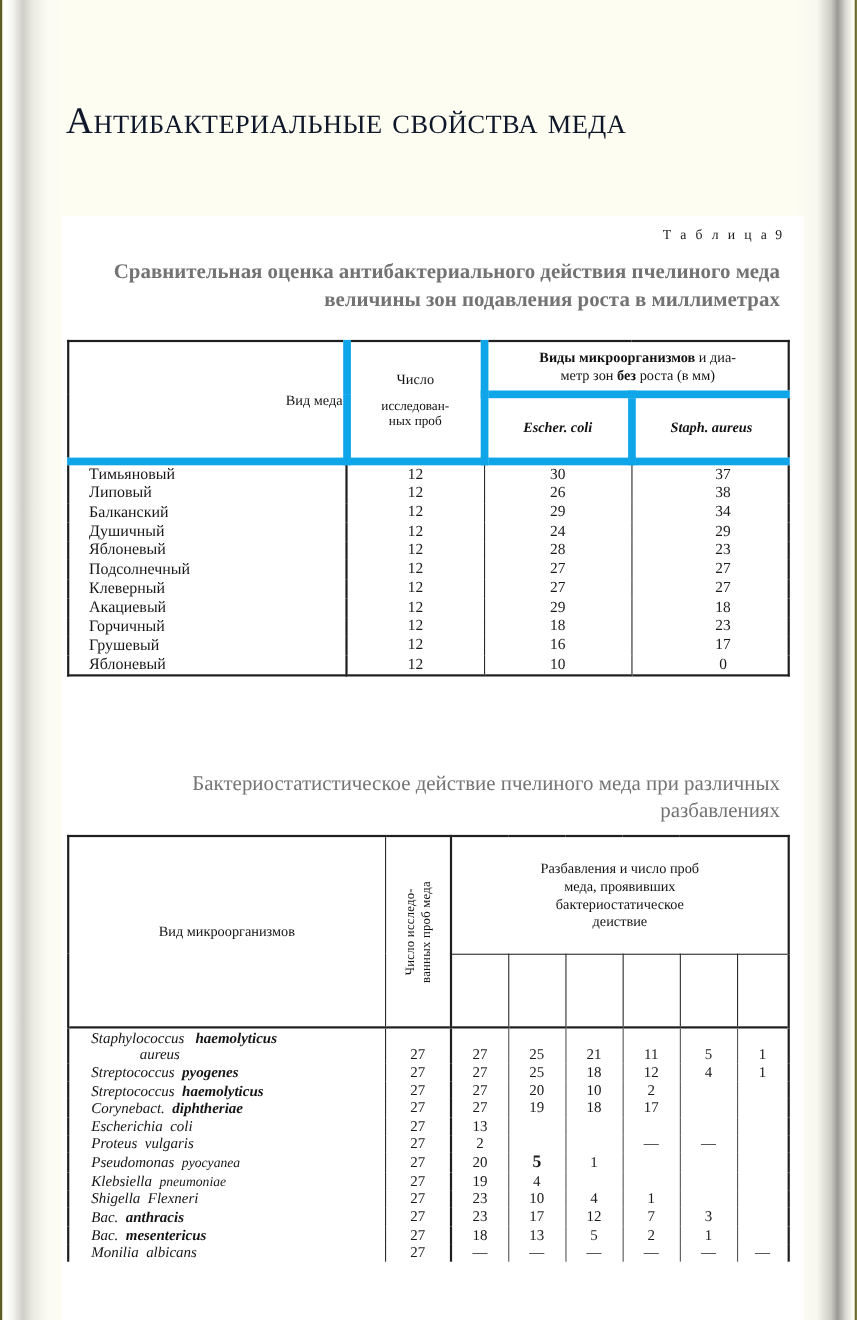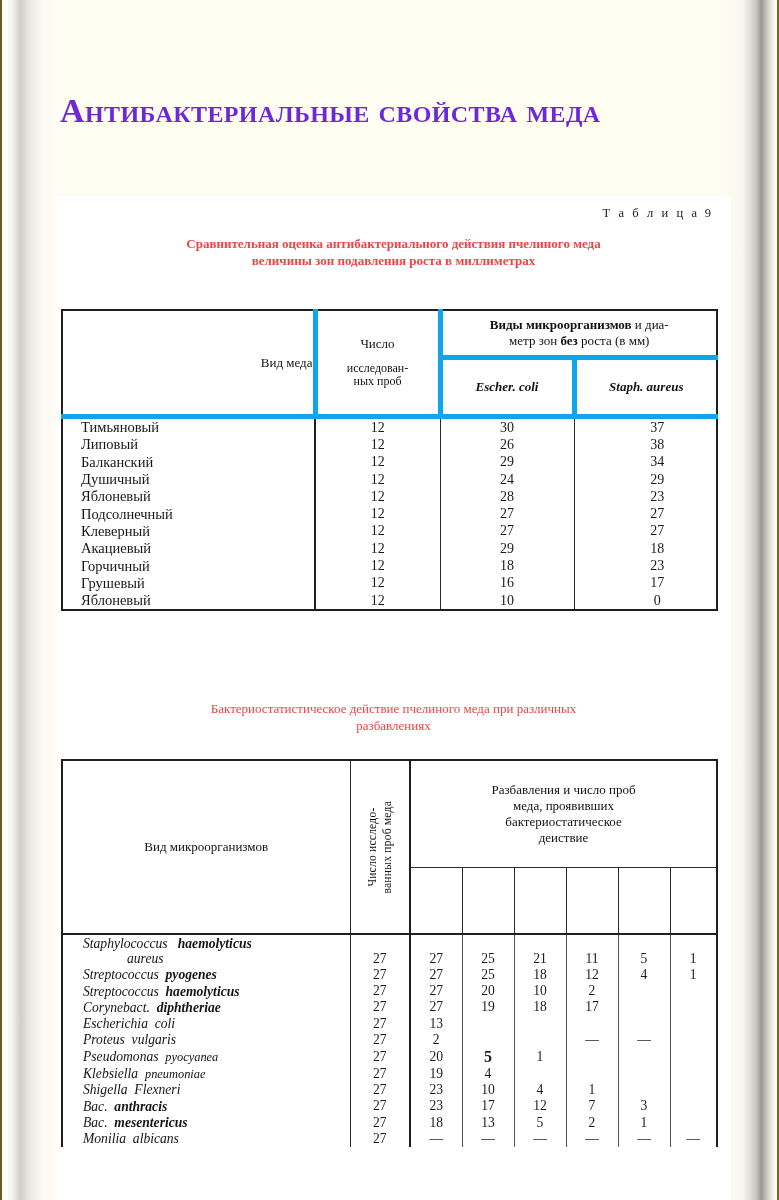--- a/index.html
+++ b/index.html
@@ -56,23 +56,23 @@
     background: #fdfdf2;
   }
 
   #title {
     position: absolute;
     left: 0;
     top: 68px;
     width: 640px;
     font-size: 34px;
     line-height: 1.16;
-    color: #6d28d9;
+    color: #0f172a;
     font-variant: small-caps;
-    font-weight: 700;
+    font-weight: 400;
     letter-spacing: 0.4px;
   }
 
   
   #scan {
     position: absolute;
     left: -4px;
     right: -10px;
     top: 196px;
     bottom: 0;
@@ -83,25 +83,25 @@
   .tnum {
     text-align: right;
     font-size: 12.5px;
     letter-spacing: 2.6px;
     color: #1b1b1b;
     padding-right: 14px;
   }
   .tnum .n { letter-spacing: 0; padding-left: 5px; }
 
   .cap {
-    text-align: center;
-    font-size: 13px;
+    text-align: right;
+    font-size: 19px;
     font-weight: 700;
     line-height: 1.32;
-    color: #ef4444;
+    color: #737373;
     padding: 0 22px;
   }
   .cap .it { font-style: italic; font-weight: 600; }
   .cap .lt { font-weight: 400; }
 
   
   table.doc {
     border-collapse: collapse;
     table-layout: fixed;
     background: #fff;
@@ -139,21 +139,21 @@
   #t9 .val {
     text-align: center;
     font-size: 14px;
     border: none;
     border-right: 1px solid #2b2b2b;
     color: #1a1a1a;
   }
   #t9 .val.last { border-right: 2px solid #1f1f1f; padding-left: 24px; }
   #t9 tr.first td { border-top: 2px solid #1f1f1f; }
   #t9 tr.last td { border-bottom: 2px solid #1f1f1f; }
-  #t9 .hd { border: 5px solid #0ea5e9; }
+  #t9 .hd { border: 7px solid #0ea5e9; }
   #t9 .hd.outerL { border-left: 2px solid #1f1f1f; }
   #t9 .hd.outerR { border-right: 2px solid #1f1f1f; }
   #t9 .hd.outerT { border-top: 2px solid #1f1f1f; }
 
   
   #t10 { position: absolute; left: 5px; top: 563px; width: 655px; }
   #t10 .org {
     text-align: left;
     padding-left: 20px;
     font-size: 13.6px;

